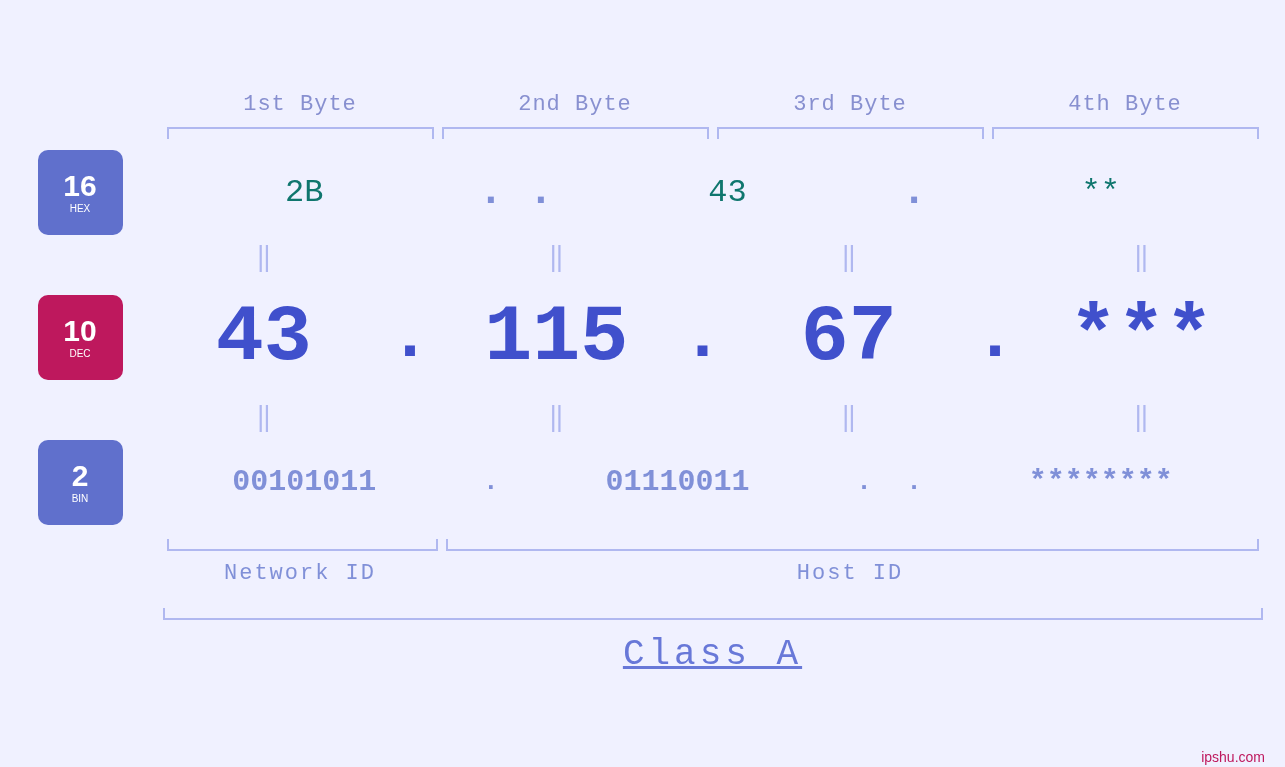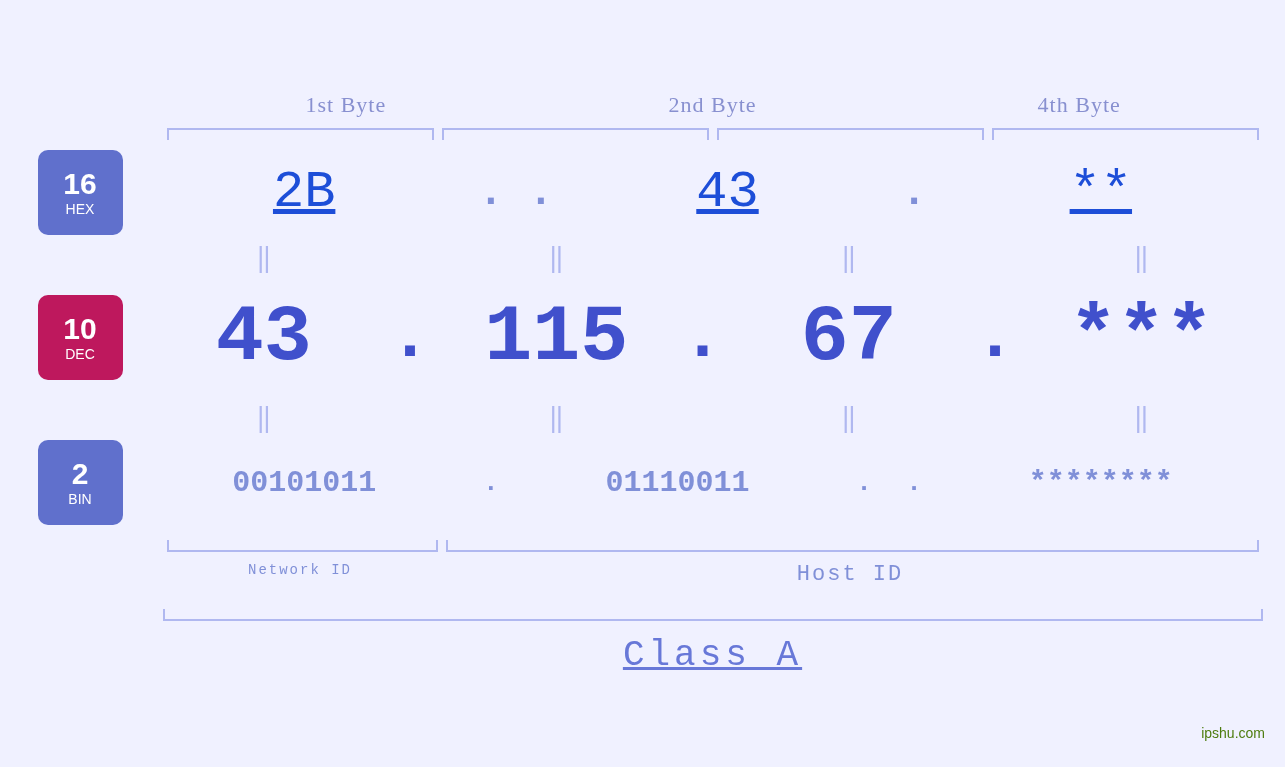--- a/index.html
+++ b/index.html
@@ -29,21 +29,21 @@
       width: 1100px;
       margin-left: 140px;
       margin-bottom: 10px;
     }
 
     .byte-header {
       flex: 1;
       text-align: center;
       color: #8890d0;
       font-size: 22px;
-      font-family: Liberation Serif, serif;
+      font-family: Liberation Mono, monospace;
       letter-spacing: 1px;
     }
 
     
     .badges-col {
       display: flex;
       flex-direction: column;
       justify-content: space-between;
       gap: 0;
       width: 120px;
@@ -67,21 +67,21 @@
     .badge-bin { background: #6070cc; }
 
     .badge-num {
       font-size: 30px;
       font-weight: bold;
       font-family: Arial, sans-serif;
       line-height: 1;
     }
 
     .badge-label {
-      font-size: 14px;
+      font-size: 10px;
       font-family: Arial, sans-serif;
       margin-top: 2px;
     }
 
     
     .data-area {
       flex: 1;
       display: flex;
       flex-direction: column;
     }
@@ -112,23 +112,22 @@
     }
 
     .cell-dot {
       width: 50px;
       text-align: center;
       color: #6878e0;
       font-weight: bold;
     }
 
     .hex-val {
-      font-size: 52px;
-      color: #1d4ed8;
-      text-decoration: underline;
+      font-size: 32px;
+      color: #0f766e;
     }
 
     .dec-val {
       font-size: 80px;
       color: #4050cc;
       font-weight: bold;
     }
 
     .bin-val {
       font-size: 30px;
@@ -198,21 +197,21 @@
     .id-labels {
       display: flex;
       width: 100%;
       margin-top: 10px;
     }
 
     .network-label {
       flex: 1;
       text-align: center;
       color: #8090d8;
-      font-size: 14px;
+      font-size: 22px;
       letter-spacing: 2px;
     }
 
     .host-label {
       flex: 3;
       text-align: center;
       color: #8090d8;
       font-size: 22px;
       letter-spacing: 2px;
     }
@@ -258,23 +257,23 @@
       text-align: center;
       color: #6878d8;
       font-size: 36px;
       letter-spacing: 4px;
       margin-top: 14px;
       text-decoration: underline;
     }
 
     .watermark {
       position: absolute;
-      bottom: 26px;
+      bottom: 2px;
       right: 20px;
-      color: #4d7c0f;
+      color: #be185d;
       font-size: 14px;
       font-family: Arial, sans-serif;
     }
 
     
     .top-bracket-line {
       display: flex;
       width: 1100px;
       margin-left: 140px;
       margin-bottom: 4px;
@@ -311,20 +310,21 @@
     }
   </style>
 </head>
 <body>
 
 <div class="main-container">
 
   <div class="byte-headers">
     <div class="byte-header">1st Byte</div>
     <div class="byte-header">2nd Byte</div>
+    <div class="byte-header">3rd Byte</div>
     <div class="byte-header">4th Byte</div>
   </div>
 
   <div class="top-bracket-line">
     <div class="tbr">
         <span></span>
       </div>
     <div class="tbr">
         <span></span>
       </div>

